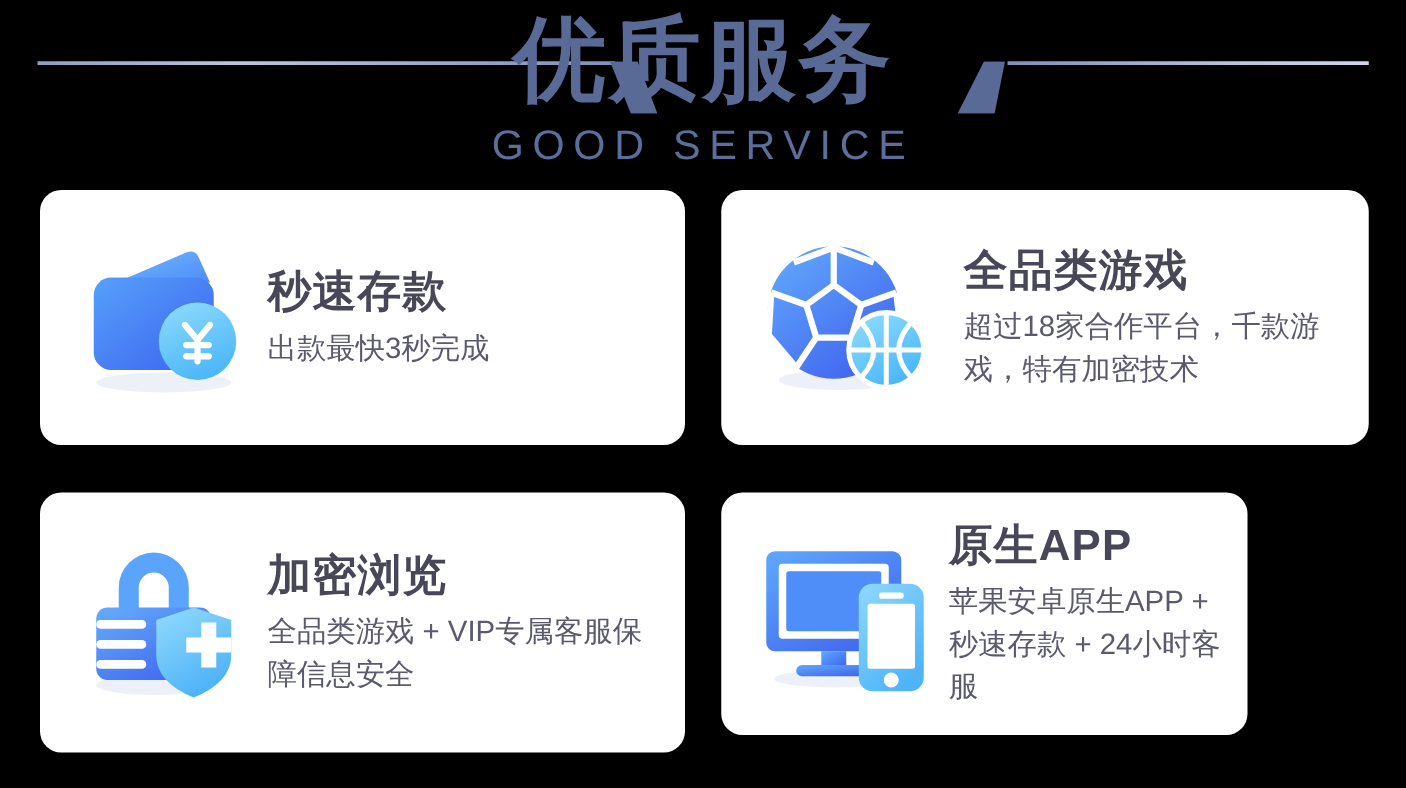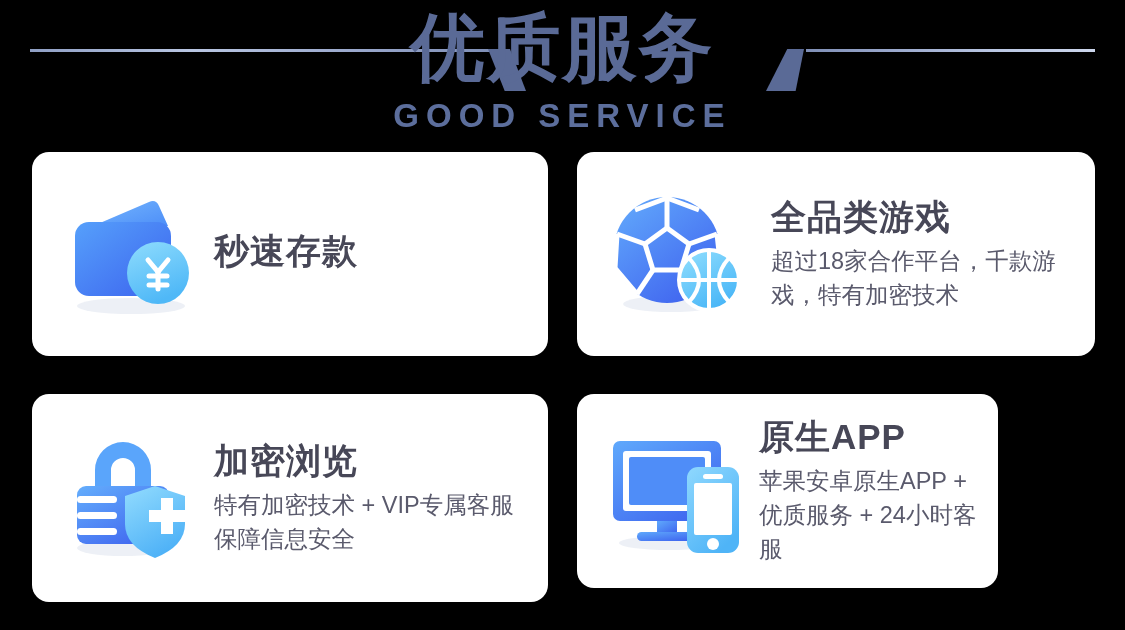--- a/index.html
+++ b/index.html
@@ -20,21 +20,21 @@
   .notch{position:absolute;top:49px;width:38px;height:42px;background:#5a6a96;}
   .notch-left{left:488px;
     clip-path:polygon(0 0,22px 0,100% 100%,44% 100%);}
   .notch-right{left:766px;
     clip-path:polygon(56% 0,100% 0,78% 100%,0 100%);}
 
   .title-cn{position:absolute;left:0;top:6px;width:1125px;text-align:center;
     font-size:74px;line-height:84px;font-weight:bold;color:#5a6a96;
     letter-spacing:2px;}
   .title-en{position:absolute;left:0;top:98px;width:1125px;text-align:center;
-    font-size:33px;line-height:36px;font-weight:bold;color:#5c6e9c;
+    font-size:33px;line-height:36px;font-weight:normal;color:#5c6e9c;
     letter-spacing:7px;}
 
   
   .card{position:absolute;background:#ffffff;border-radius:17px;display:flex;
     align-items:center;box-sizing:border-box;}
   .card-0{left:32px;  top:152px;width:516px;height:204px;}
   .card-1{left:577px; top:152px;width:518px;height:204px;gap:12px;}
   .card-2{left:32px;  top:394px;width:516px;height:208px;}
   .card-3{left:577px; top:394px;width:421px;height:194px;}
 
@@ -89,20 +89,21 @@
           <path d="M87 72 L97 84"></path>
             <path d="M107 72 L97 84"></path>
           <path d="M88 88 H106"></path>
             <path d="M88 97 H106"></path>
             <path d="M97 84 V101"></path>
         </g>
       </svg>
     </div>
     <div class="texts">
       <div class="card-title">秒速存款</div>
+      <div class="card-sub">出款最快3秒完成</div>
     </div>
   </div>
 
   <div class="card card-1">
     <div class="icon-wrap">
       <svg width="142" height="132" viewBox="0 0 142 132">
         <defs>
           <linearGradient id="sb" x1="0" y1="0" x2="0.8" y2="1">
             <stop offset="0" stop-color="#63acfc"></stop>
               <stop offset="1" stop-color="#3f62ef"></stop>
@@ -161,21 +162,21 @@
           <rect x="16" y="64" width="40" height="7" rx="3.5"></rect>
           <rect x="16" y="80" width="40" height="7" rx="3.5"></rect>
           <rect x="16" y="96" width="40" height="7" rx="3.5"></rect>
         </g>
         <path d="M94 54 L124 64 V92 q0 22 -30 34 q-30 -12 -30 -34 V64 Z" fill="url(#sh)"></path>
         <path d="M88 78 h12 V66 h12 v12 h12 v12 h-12 v12 h-12 v-12 h-12 Z" fill="#ffffff"></path>
       </svg>
     </div>
     <div class="texts">
       <div class="card-title">加密浏览</div>
-      <div class="card-sub">特有加密技术 + VIP专属客服保障信息安全</div>
+      <div class="card-sub">全品类游戏 + VIP专属客服保障信息安全</div>
     </div>
   </div>
 
   <div class="card card-3">
     <div class="icon-wrap">
       <svg width="146" height="128" viewBox="0 0 146 128">
         <defs>
           <linearGradient id="mb" x1="0" y1="0" x2="0.8" y2="1">
             <stop offset="0" stop-color="#5fa9fc"></stop>
               <stop offset="1" stop-color="#3f66ef"></stop>
@@ -192,17 +193,17 @@
         <rect x="54" y="94" width="20" height="14" fill="url(#mb)"></rect>
         <rect x="34" y="105" width="60" height="9" rx="4.5" fill="url(#mb)"></rect>
         <rect x="84" y="40" width="52" height="86" rx="11" fill="url(#ph)"></rect>
         <rect x="91" y="56" width="38" height="52" rx="2" fill="#ffffff"></rect>
         <rect x="100" y="47" width="20" height="5" rx="2.5" fill="#ffffff"></rect>
         <circle cx="110" cy="117" r="6" fill="#ffffff"></circle>
       </svg>
     </div>
     <div class="texts">
       <div class="card-title">原生APP</div>
-      <div class="card-sub">苹果安卓原生APP + 优质服务 + 24小时客服</div>
+      <div class="card-sub">苹果安卓原生APP + 秒速存款 + 24小时客服</div>
     </div>
   </div>
 
 </div>
 
 </body></html>

